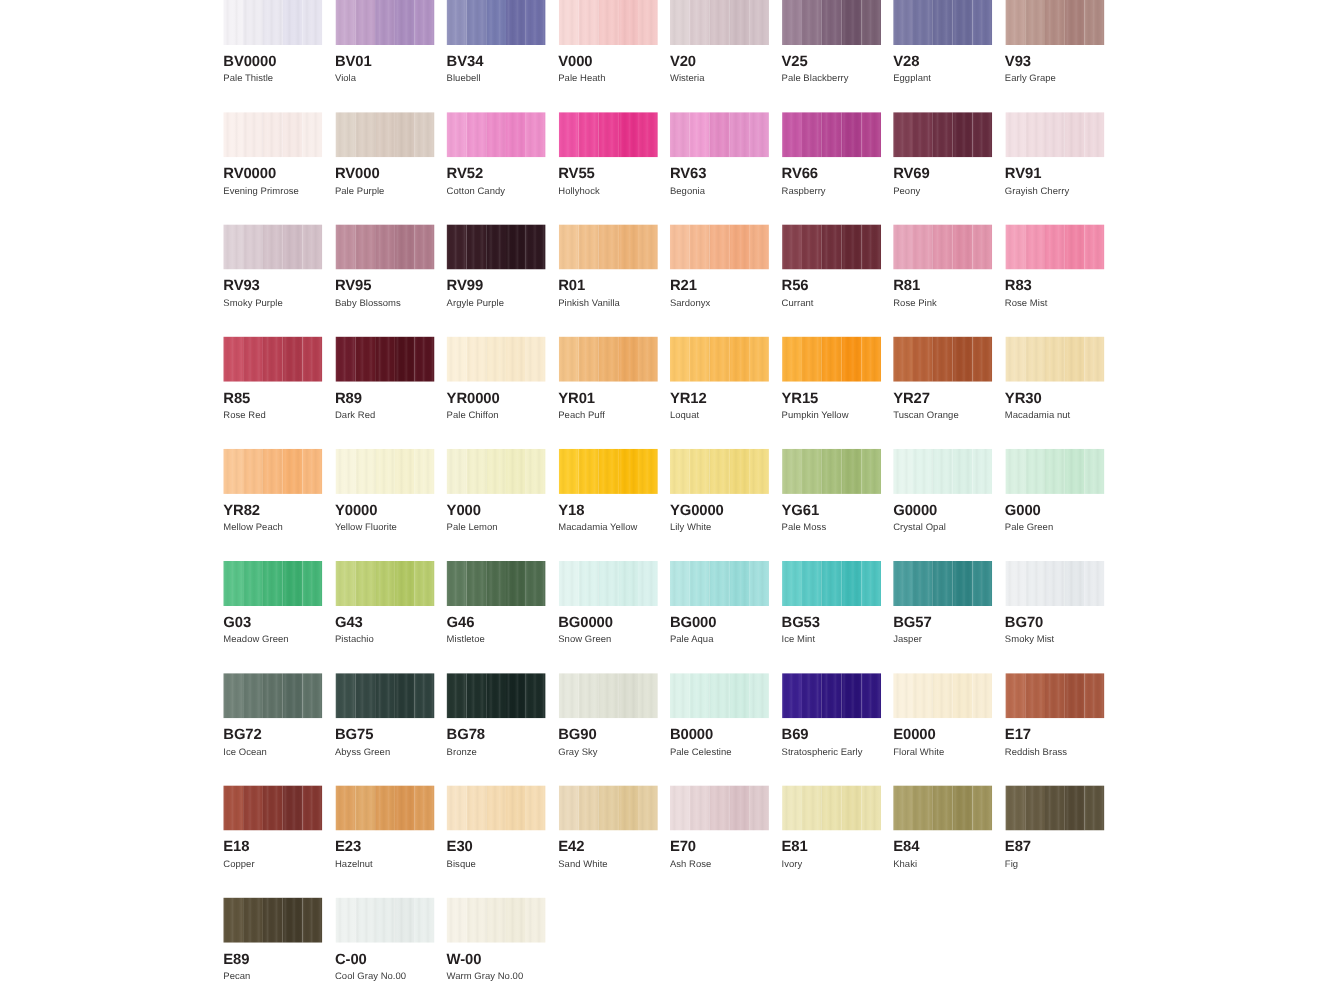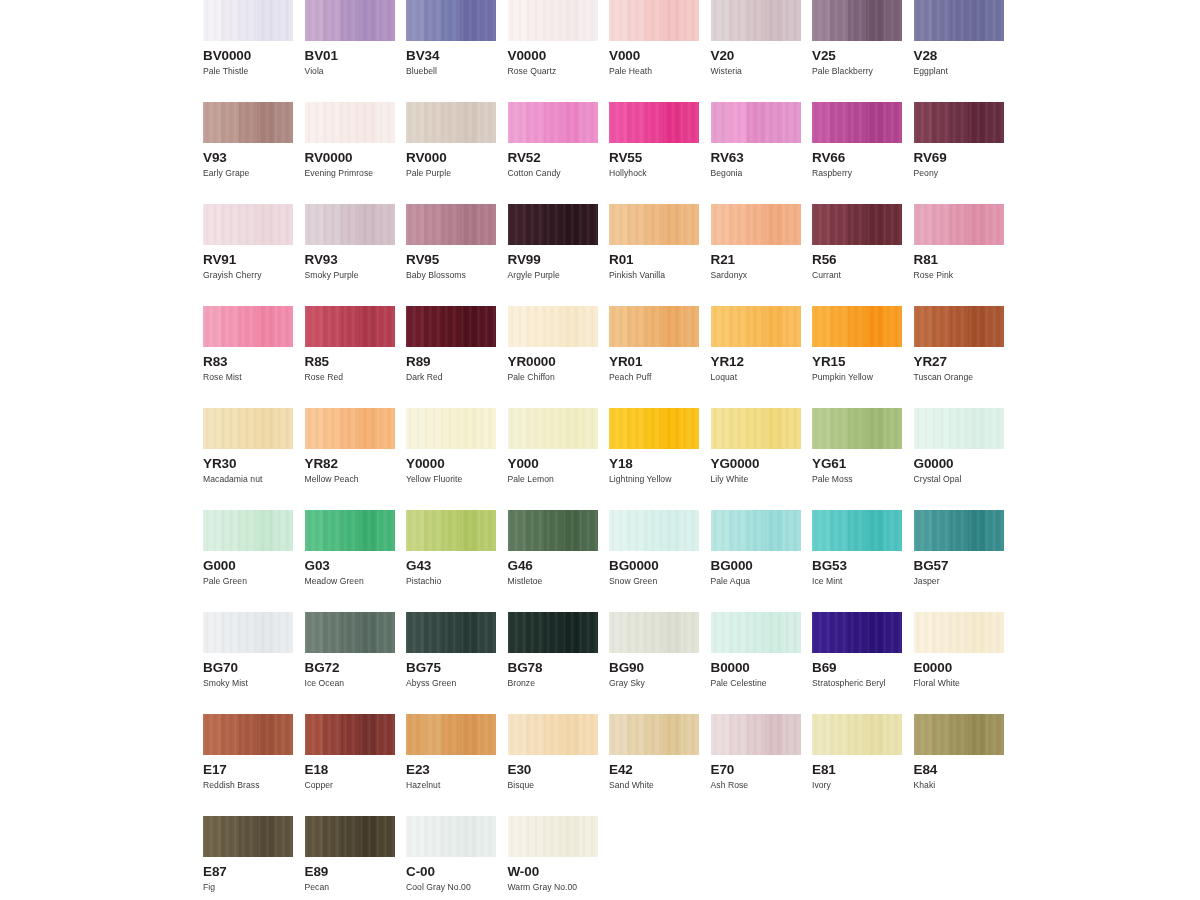--- a/index.html
+++ b/index.html
@@ -126,32 +126,20 @@
           <div class="swatch-band" style="background: rgb(118, 123, 176);"></div>
           <div class="swatch-band" style="background: rgb(107, 107, 164);"></div>
           <div class="swatch-band" style="background: rgb(111, 111, 168);"></div>
           <div class="swatch-grain"></div>
         </div>
         <div class="swatch-code">BV34</div>
         <div class="swatch-name">Bluebell</div>
       </div>
       <div class="swatch-cell">
         <div class="swatch-chip">
-          <div class="swatch-band" style="background: rgb(250, 243, 242);"></div>
-          <div class="swatch-band" style="background: rgb(248, 239, 239);"></div>
-          <div class="swatch-band" style="background: rgb(246, 236, 236);"></div>
-          <div class="swatch-band" style="background: rgb(244, 234, 234);"></div>
-          <div class="swatch-band" style="background: rgb(246, 238, 238);"></div>
-          <div class="swatch-grain"></div>
-        </div>
-        <div class="swatch-code">V0000</div>
-        <div class="swatch-name">Rose Quartz</div>
-      </div>
-      <div class="swatch-cell">
-        <div class="swatch-chip">
           <div class="swatch-band" style="background: rgb(247, 216, 214);"></div>
           <div class="swatch-band" style="background: rgb(246, 210, 209);"></div>
           <div class="swatch-band" style="background: rgb(245, 201, 200);"></div>
           <div class="swatch-band" style="background: rgb(243, 194, 194);"></div>
           <div class="swatch-band" style="background: rgb(244, 201, 200);"></div>
           <div class="swatch-grain"></div>
         </div>
         <div class="swatch-code">V000</div>
         <div class="swatch-name">Pale Heath</div>
       </div>
@@ -530,21 +518,21 @@
       <div class="swatch-cell">
         <div class="swatch-chip">
           <div class="swatch-band" style="background: rgb(253, 204, 42);"></div>
           <div class="swatch-band" style="background: rgb(252, 199, 34);"></div>
           <div class="swatch-band" style="background: rgb(251, 193, 21);"></div>
           <div class="swatch-band" style="background: rgb(250, 187, 10);"></div>
           <div class="swatch-band" style="background: rgb(251, 193, 22);"></div>
           <div class="swatch-grain"></div>
         </div>
         <div class="swatch-code">Y18</div>
-        <div class="swatch-name">Lightning Yellow</div>
+        <div class="swatch-name">Macadamia Yellow</div>
       </div>
       <div class="swatch-cell">
         <div class="swatch-chip">
           <div class="swatch-band" style="background: rgb(244, 227, 150);"></div>
           <div class="swatch-band" style="background: rgb(243, 224, 141);"></div>
           <div class="swatch-band" style="background: rgb(242, 221, 133);"></div>
           <div class="swatch-band" style="background: rgb(240, 217, 123);"></div>
           <div class="swatch-band" style="background: rgb(242, 221, 134);"></div>
           <div class="swatch-grain"></div>
         </div>
@@ -746,21 +734,21 @@
       <div class="swatch-cell">
         <div class="swatch-chip">
           <div class="swatch-band" style="background: rgb(59, 31, 143);"></div>
           <div class="swatch-band" style="background: rgb(54, 27, 135);"></div>
           <div class="swatch-band" style="background: rgb(48, 22, 127);"></div>
           <div class="swatch-band" style="background: rgb(42, 17, 119);"></div>
           <div class="swatch-band" style="background: rgb(49, 23, 128);"></div>
           <div class="swatch-grain"></div>
         </div>
         <div class="swatch-code">B69</div>
-        <div class="swatch-name">Stratospheric Beryl</div>
+        <div class="swatch-name">Stratospheric Early</div>
       </div>
       <div class="swatch-cell">
         <div class="swatch-chip">
           <div class="swatch-band" style="background: rgb(250, 241, 221);"></div>
           <div class="swatch-band" style="background: rgb(249, 239, 216);"></div>
           <div class="swatch-band" style="background: rgb(248, 237, 211);"></div>
           <div class="swatch-band" style="background: rgb(247, 235, 206);"></div>
           <div class="swatch-band" style="background: rgb(248, 237, 212);"></div>
           <div class="swatch-grain"></div>
         </div>

